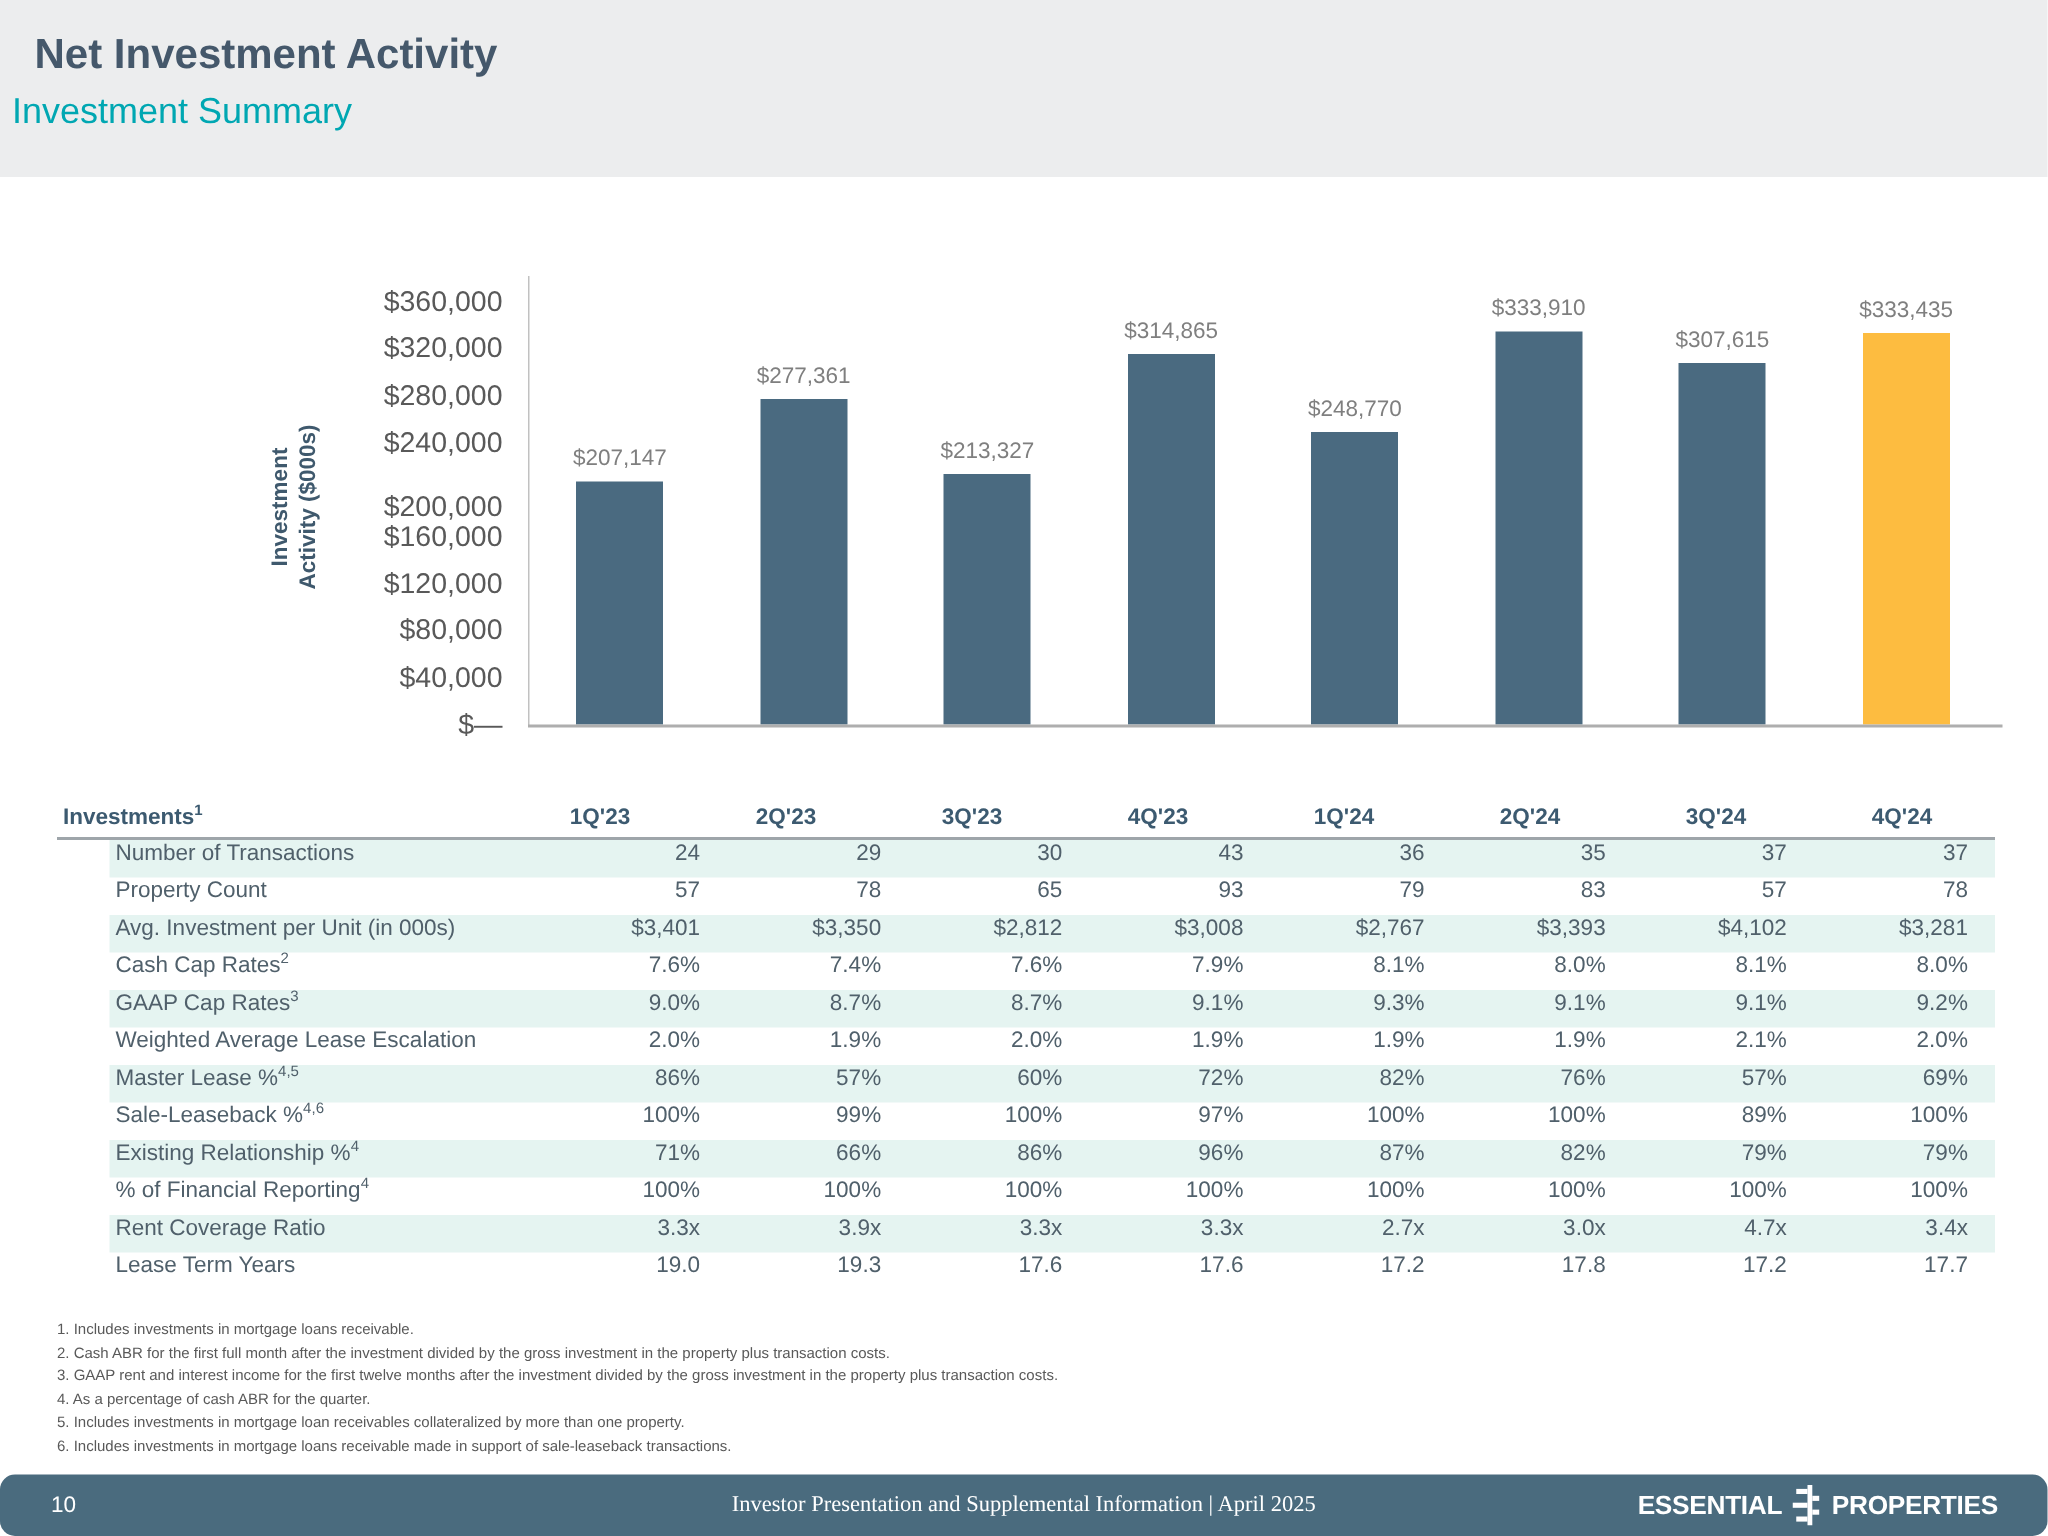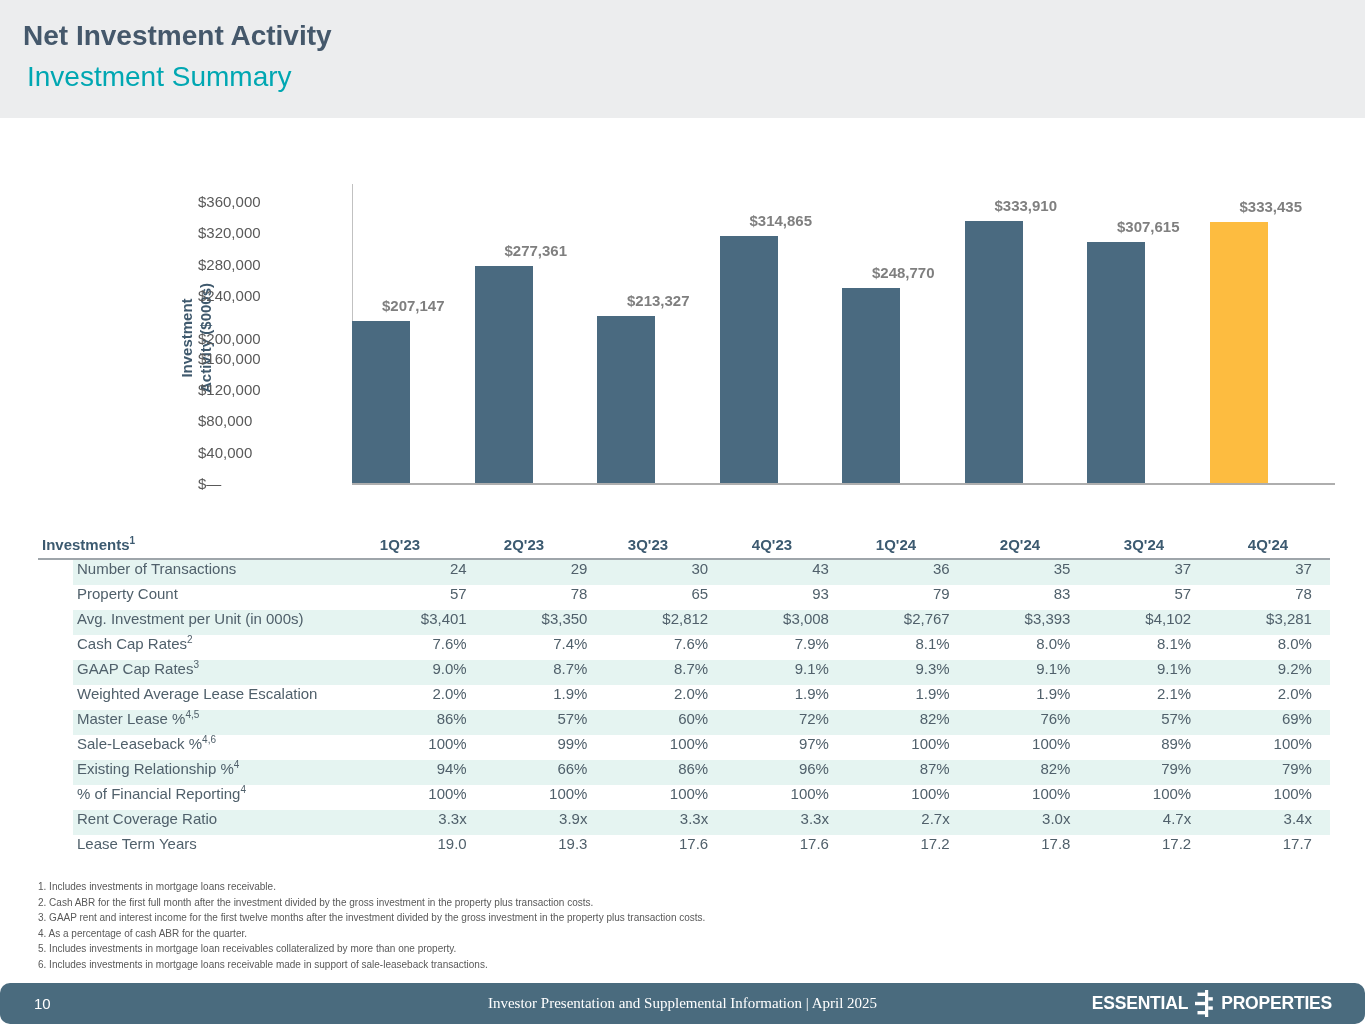--- a/index.html
+++ b/index.html
@@ -3,37 +3,37 @@
 <meta charset="utf-8">
 <style>
   html,body { margin:0; padding:0; }
   body {
     width:1365px; height:1024px; position:relative; overflow:hidden;
     background:#ffffff; font-family:"Liberation Sans", sans-serif;
   }
   
   .header-band { position:absolute; left:0; top:0; width:1365px; height:118px; background:#ECEDEE; }
   .title { position:absolute; left:23px; top:20px; font-size:28px; font-weight:bold; color:#45586B; }
-  .subtitle { position:absolute; left:27px; top:61px; font-size:28px; color:#00A7B2;text-align:right; }
+  .subtitle { position:absolute; left:8px; top:61px; font-size:24px; color:#00A7B2;text-align:right; }
 
   
   .chart { position:absolute; left:0; top:0; width:1365px; height:520px; }
   .y-axis-label {
     position:absolute; left:197px; top:338px; width:130px;
     transform:translate(-50%,-50%) rotate(-90deg);
     font-size:15px; font-weight:bold; color:#3F596D; text-align:center; line-height:1.25;
   }
   .y-ticks { position:absolute; left:210px; top:192px; width:125px; height:310px; }
-  .y-tick { position:absolute; right:12px; width:125px; height:20px; line-height:20px;
-    font-size:15px; color:#595959; }
+  .y-tick { position:absolute; right:0; width:125px; height:20px; line-height:20px;
+    text-align:right; font-size:19px; color:#595959; }
   .axis-v { position:absolute; left:352px; top:184px; width:1px; height:300px; background:#C1C1C1; }
   .axis-h { position:absolute; left:352px; top:483px; width:983px; height:2px; background:#AEAEAE; }
   .bars { position:absolute; left:352px; top:201px; width:980px; height:282px;
     display:flex; align-items:flex-end; }
-  .bar-slot { position:relative; flex:1; height:100%; display:flex; justify-content:flex-start; align-items:flex-end;font-weight:bold; }
+  .bar-slot { position:relative; flex:1; height:100%; display:flex; justify-content:center; align-items:flex-end; }
   .bar { width:58px; }
   .bar-label { position:absolute; left:50%; transform:translateX(-50%); white-space:nowrap;
     font-size:15px; color:#7F7F7F; }
 
   
   .invest-table { position:absolute; left:38px; top:531px; width:1292px; font-size:15px; }
   .t-header { display:flex; height:27px; align-items:center; border-bottom:2px solid #9EA5AA; }
   .t-title { width:300px; padding-left:4px; box-sizing:border-box; font-weight:bold; color:#3C5A70; }
   .t-col { width:124px; text-align:center; font-weight:bold; color:#3C5A70; }
   .t-row { display:flex; height:25px; color:#50606B;margin-left:35px; }
@@ -209,21 +209,21 @@
         <div class="t-cell">99%</div>
         <div class="t-cell">100%</div>
         <div class="t-cell">97%</div>
         <div class="t-cell">100%</div>
         <div class="t-cell">100%</div>
         <div class="t-cell">89%</div>
         <div class="t-cell">100%</div>
       </div>
       <div class="t-row striped">
         <div class="t-label"><span>Existing Relationship %</span><sup>4</sup></div>
-        <div class="t-cell">94%</div>
+        <div class="t-cell">71%</div>
         <div class="t-cell">66%</div>
         <div class="t-cell">86%</div>
         <div class="t-cell">96%</div>
         <div class="t-cell">87%</div>
         <div class="t-cell">82%</div>
         <div class="t-cell">79%</div>
         <div class="t-cell">79%</div>
       </div>
       <div class="t-row">
         <div class="t-label"><span>% of Financial Reporting</span><sup>4</sup></div>

